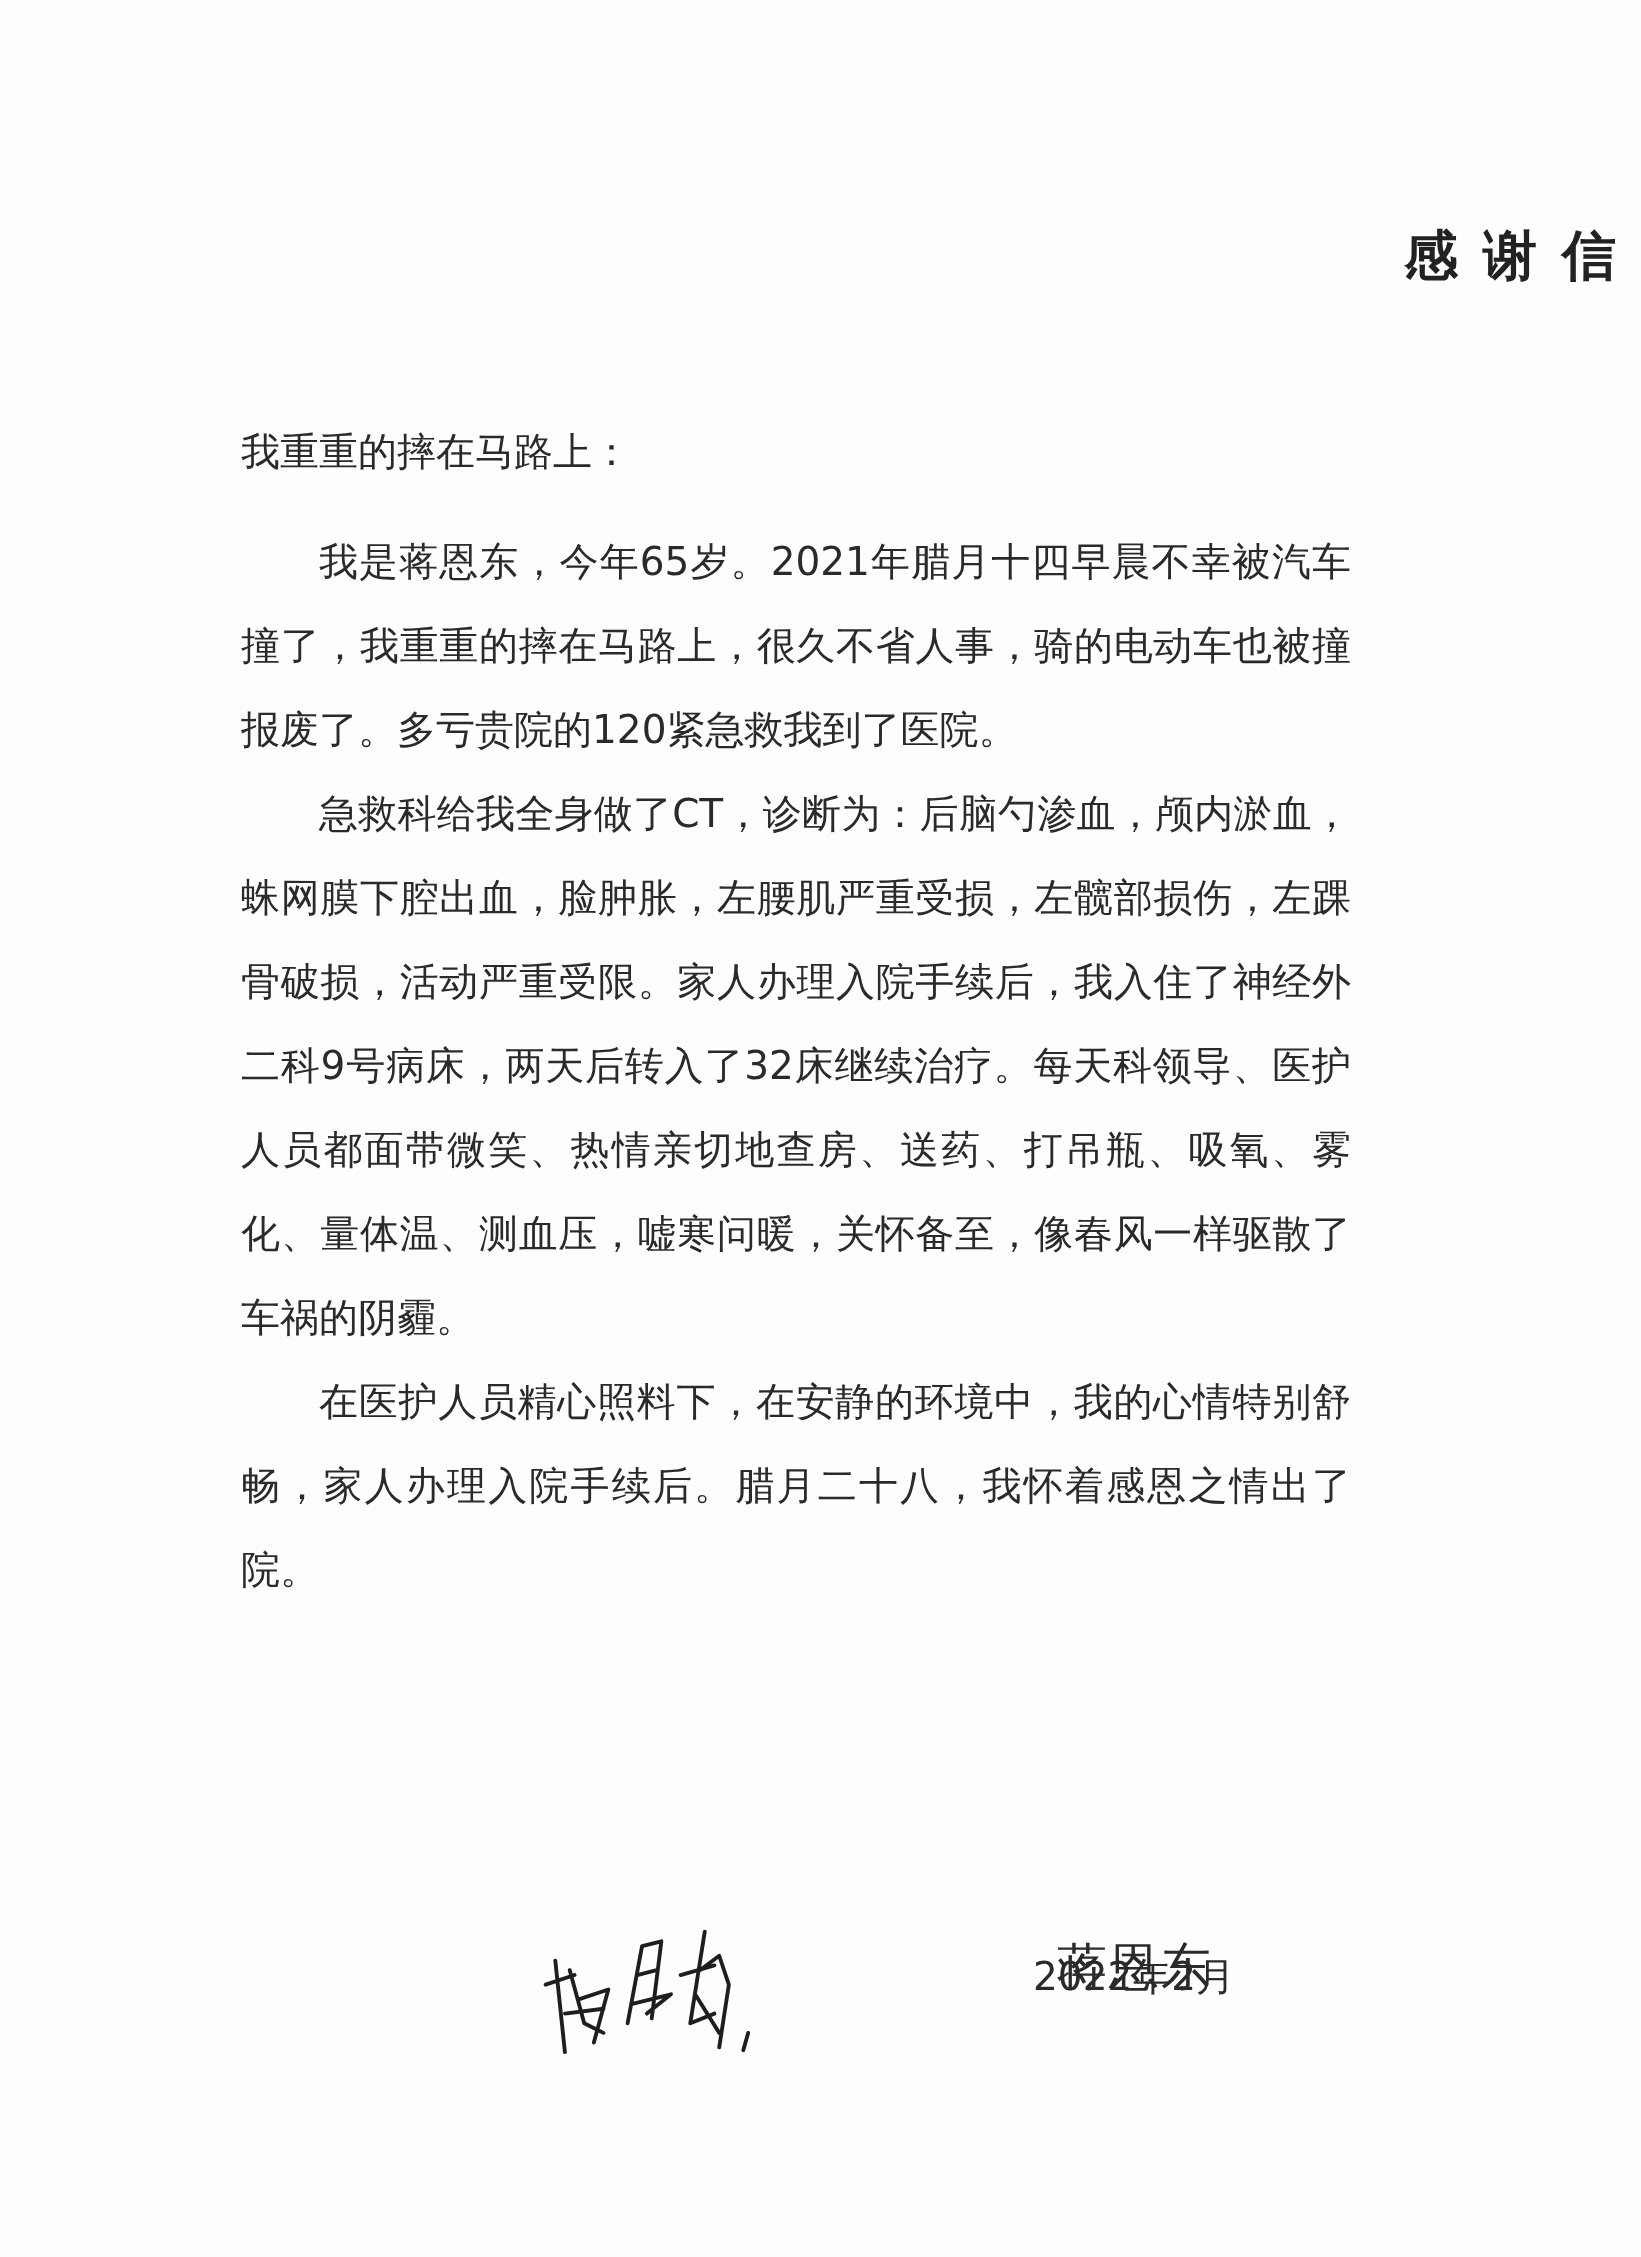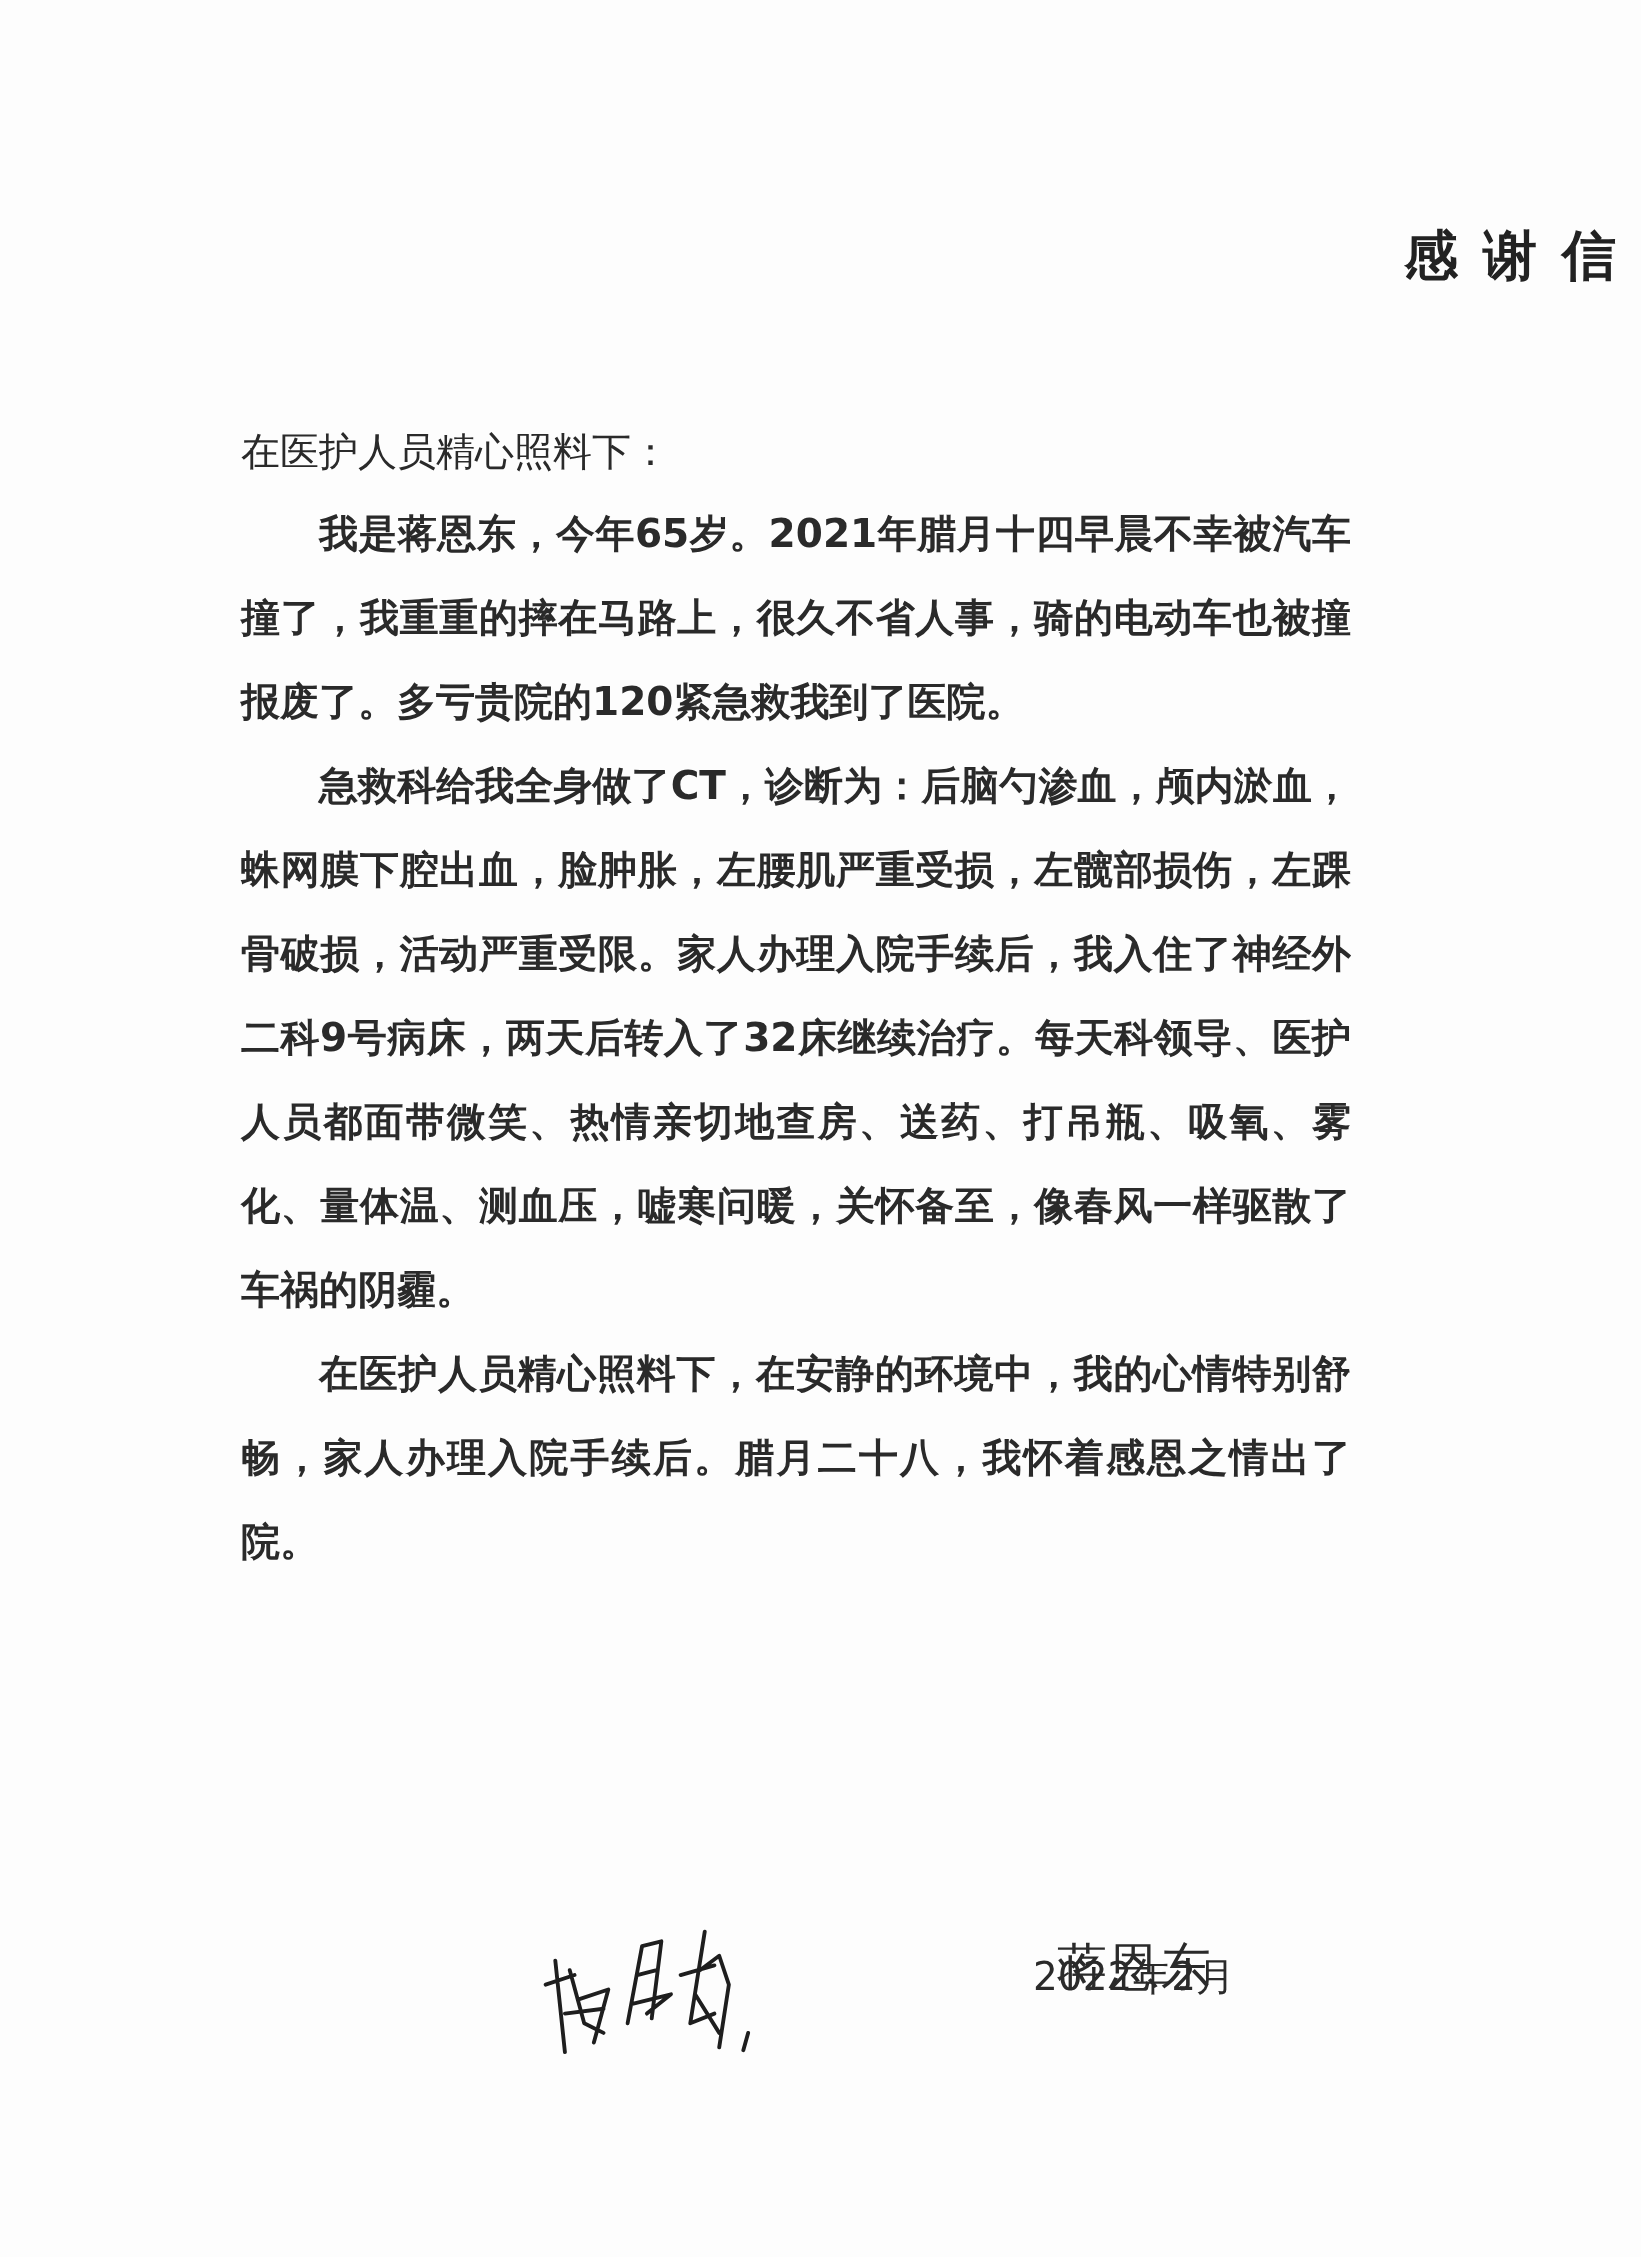--- a/index.html
+++ b/index.html
@@ -26,26 +26,25 @@
   .salutation {
     position: absolute;
     left: 241px; top: 425px;
     font-size: 39px;
     color: #2a2a2a;
   }
   .body-text {
     position: absolute;
     left: 241px;
     width: 1110px;
-    top: 492px;
+    top: 520px;
     font-size: 39px;
     line-height: 84px;
     text-align: justify;
     text-justify: inter-character;
-    font-weight: bold;
   }
   .para {
     margin: 0;
     text-indent: 2em;
   }
   .sig-name {
     position: absolute;
     left: 1057px; top: 1934px;
     font-size: 50px;
     letter-spacing: 1.9px;
@@ -61,21 +60,21 @@
     left: 536px; top: 1917px;
     width: 270px; height: 145px;
   }
 </style>
 </head>
 <body>
 
 <div class="page">
   <div class="title">感谢信</div>
 
-  <div class="salutation">在医护人员精心照料下：</div>
+  <div class="salutation">我重重的摔在马路上：</div>
 
   <div class="body-text">
     <p class="para">我是蒋恩东，今年65岁。2021年腊月十四早晨不幸被汽车撞了，我重重的摔在马路上，很久不省人事，骑的电动车也被撞报废了。多亏贵院的120紧急救我到了医院。</p>
     <p class="para">急救科给我全身做了CT，诊断为：后脑勺渗血，颅内淤血，蛛网膜下腔出血，脸肿胀，左腰肌严重受损，左髋部损伤，左踝骨破损，活动严重受限。家人办理入院手续后，我入住了神经外二科9号病床，两天后转入了32床继续治疗。每天科领导、医护人员都面带微笑、热情亲切地查房、送药、打吊瓶、吸氧、雾化、量体温、测血压，嘘寒问暖，关怀备至，像春风一样驱散了车祸的阴霾。</p>
     <p class="para">在医护人员精心照料下，在安静的环境中，我的心情特别舒畅，家人办理入院手续后。腊月二十八，我怀着感恩之情出了院。</p>
   </div>
 
   <div class="sig-name">蒋恩东</div>
   <div class="sig-date">2022年2月</div>
 

